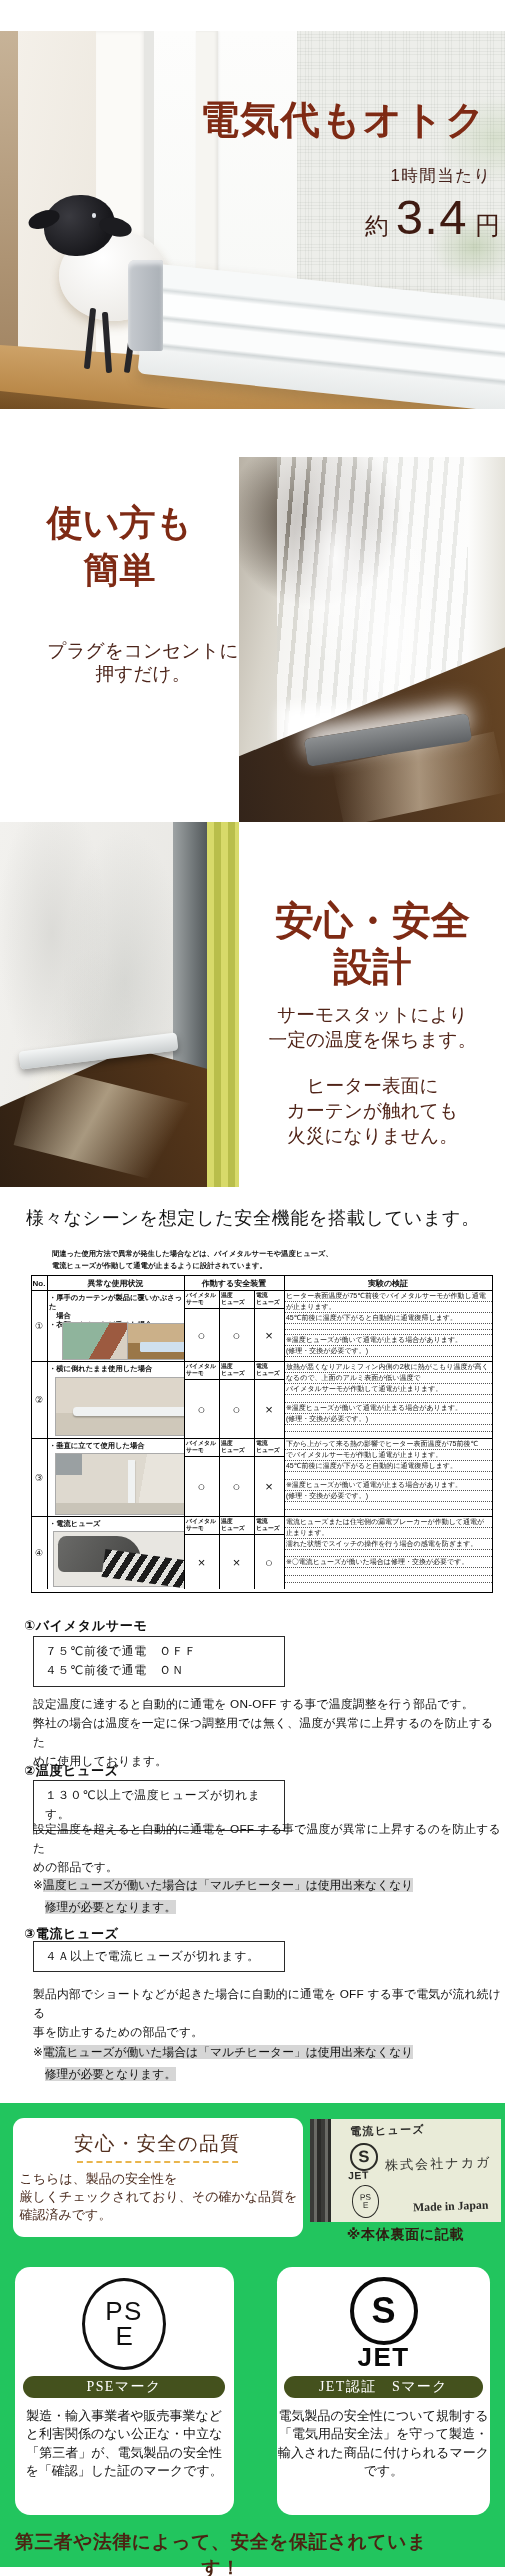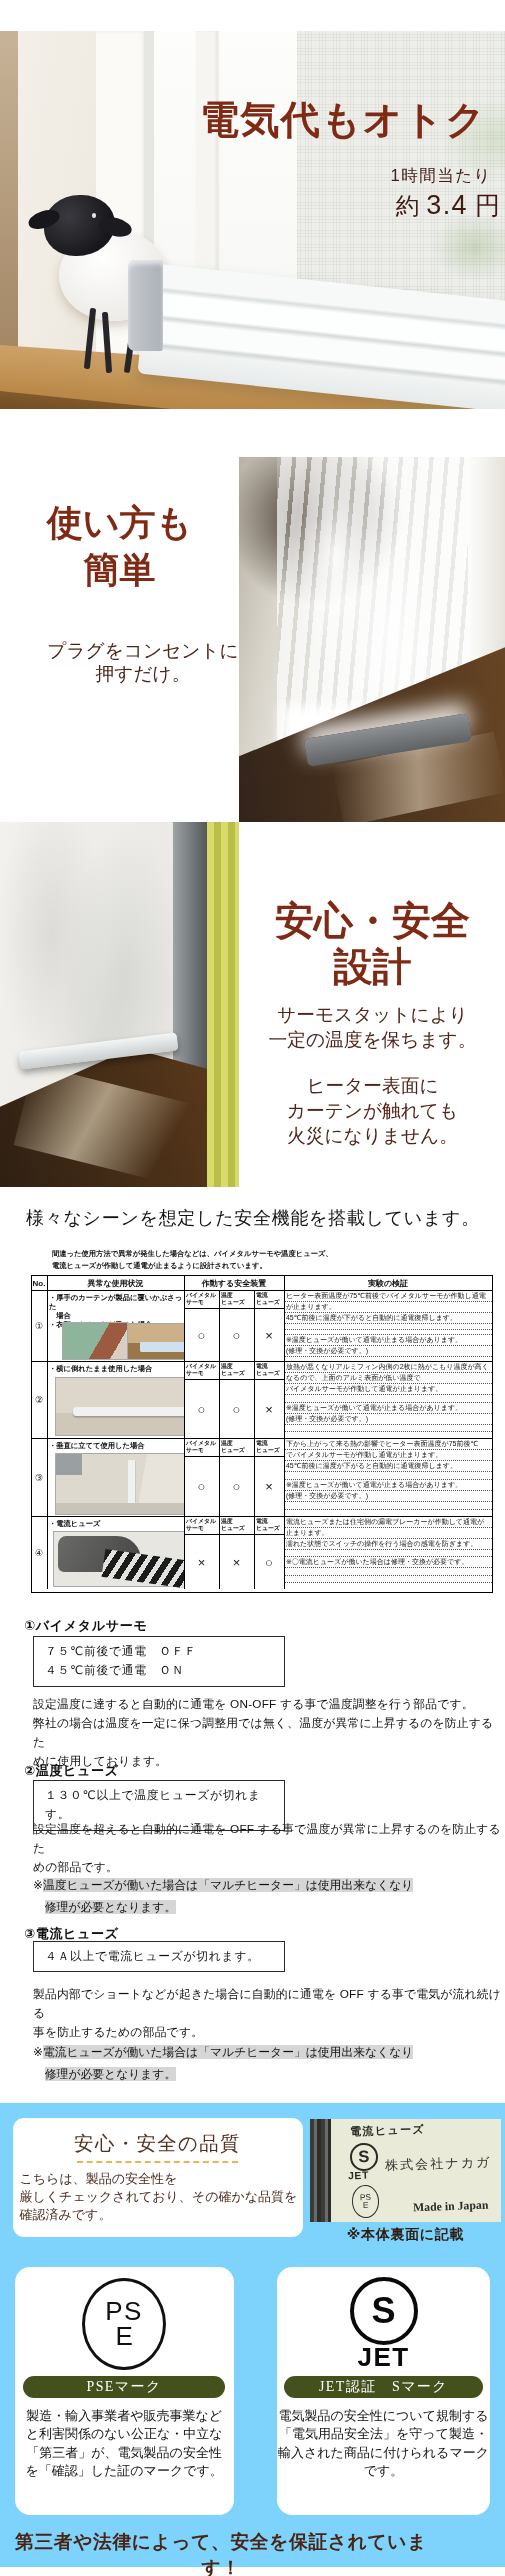--- a/index.html
+++ b/index.html
@@ -30,21 +30,21 @@
   .sheep .body{position:absolute;left:21px;top:36px;width:109px;height:91px;background:radial-gradient(circle at 40% 30%,#ffffff,#eceae6 75%,#dcd9d4);border-radius:50%;box-shadow:0 5.5px 9.7px rgba(120,90,50,.25);}
   .sheep .leg{position:absolute;width:5.5px;height:61px;background:#26262a;border-radius:2.1px;}
   .heater1-cap{left:128px;top:229px;width:35px;height:91px;background:linear-gradient(90deg,#c6cacf,#aab0b6);border-radius:7px 2.8px 2.8px 7px;box-shadow:inset 0 4.2px 4.2px rgba(255,255,255,.6);}
   .heater1-body{left:149px;top:232px;width:388px;height:111px;border-radius:7px;transform:rotate(6deg);transform-origin:left top;
       background:linear-gradient(#f7f9f9 0%,#f7f9f9 20%,#d9dedf 23%,#fdfefe 27%,#fdfefe 45%,#d5dadb 48%,#fbfcfc 52%,#fbfcfc 70%,#d2d7d8 73%,#f2f4f4 77%,#e7eaea 100%);
       box-shadow:0 7px 12.5px rgba(90,70,40,.25);}
   .hero-title{left:200px;top:62px;width:305px;color:#7e2a14;font-size:39px;font-weight:bold;letter-spacing:1.4px;white-space:nowrap;text-shadow:0 0 1.4px rgba(255,255,255,.4);}
   .hero-sub{left:326px;top:134px;width:166px;text-align:right;color:#45201a;font-size:16.6px;letter-spacing:1.4px;}
   .hero-price{left:298px;top:158px;width:202px;display:flex;align-items:baseline;justify-content:flex-end;color:#3f1b12;}
   .hero-price .yaku{font-size:23.6px;}
-  .hero-price .num{font-size:27px;letter-spacing:1.4px;margin:0 7px;}
+  .hero-price .num{font-size:49px;letter-spacing:1.4px;margin:0 7px;}
   .hero-price .en{font-size:25px;}
 
   
   .usage-head{left:0;top:499px;width:239px;text-align:center;color:#7e2a14;font-weight:bold;font-size:36px;line-height:47px;}
   .usage-body{left:0;top:639px;width:286px;text-align:center;color:#4c241a;font-size:18.7px;line-height:23px;}
   .photo2{left:239px;top:457px;width:267px;height:365px;background:linear-gradient(100deg,#b9b2a6 0%,#d8d4ca 18%,#efefec 40%,#f7f7f5 70%,#fbfbfa 100%);overflow:hidden;}
   .photo2 .dark-room{position:absolute;left:-28px;top:-42px;width:208px;height:208px;background:radial-gradient(closest-side,#2e2115,rgba(46,33,21,0) 85%);}
   .photo2 .curtain{position:absolute;left:38px;top:0;width:194px;height:333px;background:
       radial-gradient(42px 111px at 30% 30%,rgba(255,255,255,.9),rgba(255,255,255,0)),
       radial-gradient(49px 132px at 60% 55%,rgba(255,255,255,.85),rgba(255,255,255,0)),
@@ -94,21 +94,21 @@
 
   
   .part-head{left:24px;width:457px;color:#111;font-size:13px;font-weight:bold;letter-spacing:0.7px;}
   .part-box{left:33px;width:239px;border:1.4px solid #2a2a2a;background:#fff;color:#111;font-size:11.8px;letter-spacing:0.7px;padding:4.9px 0 4.9px 11px;line-height:19.4px;}
   .part-body{left:33px;width:468px;color:#111;font-size:11.8px;line-height:19px;letter-spacing:0.2px;}
   .part-note{left:33px;width:468px;color:#111;font-size:11.8px;line-height:21.5px;}
   .part-note .hl{background:#d6d6d6;}
   .part-note .ind{margin-left:11.8px;}
 
   
-  .quality{left:0;top:2103px;width:506px;height:464px;background:#7dd3fc;}
+  .quality{left:0;top:2103px;width:506px;height:464px;background:#22c55e;}
   .qcard1{position:absolute;left:12.5px;top:14.6px;width:290px;height:119px;background:#fff;border-radius:11px;}
   .qcard1 .ttl{margin-top:12.5px;text-align:center;font-family:"Liberation Serif","DejaVu Serif",serif;font-size:19.4px;color:#53301f;letter-spacing:1.4px;}
   .qcard1 .dash{width:161px;margin:4.2px auto 0;border-bottom:2.1px dashed #e9b54d;}
   .qcard1 .bd{margin:7px 0 0 7px;color:#4a2b1e;font-size:13px;line-height:17.7px;}
   .qphoto{position:absolute;left:310px;top:16px;width:191px;height:103px;background:#e9ebd8;overflow:hidden;}
   .qphoto .edge{position:absolute;left:0;top:0;width:21px;height:100%;background:repeating-linear-gradient(90deg,#3a3a38 0 4.2px,#6a6a66 4.2px 7px,#2c2c2a 7px 11px);}
   .qphoto .lbl-top{position:absolute;left:40px;top:4.2px;font-size:11px;font-weight:bold;color:#2b2b28;letter-spacing:1.4px;transform:rotate(-2deg);}
   .qphoto .jet-c{position:absolute;left:40px;top:23.6px;width:23.6px;height:23.6px;border:2.1px solid #2b2b28;border-radius:50%;display:flex;align-items:center;justify-content:center;font-size:16.6px;font-weight:900;color:#2b2b28;transform:rotate(-2deg);}
   .qphoto .jet-t{position:absolute;left:38px;top:51px;font-size:10.4px;font-weight:900;color:#2b2b28;letter-spacing:0.7px;transform:rotate(-2deg);}
   .qphoto .pse-o{position:absolute;left:42px;top:66px;width:25px;height:30.5px;border:1.7px solid #2b2b28;border-radius:50%;display:flex;flex-direction:column;align-items:center;justify-content:center;font-size:8.3px;line-height:8.3px;color:#2b2b28;transform:rotate(-2deg);}

